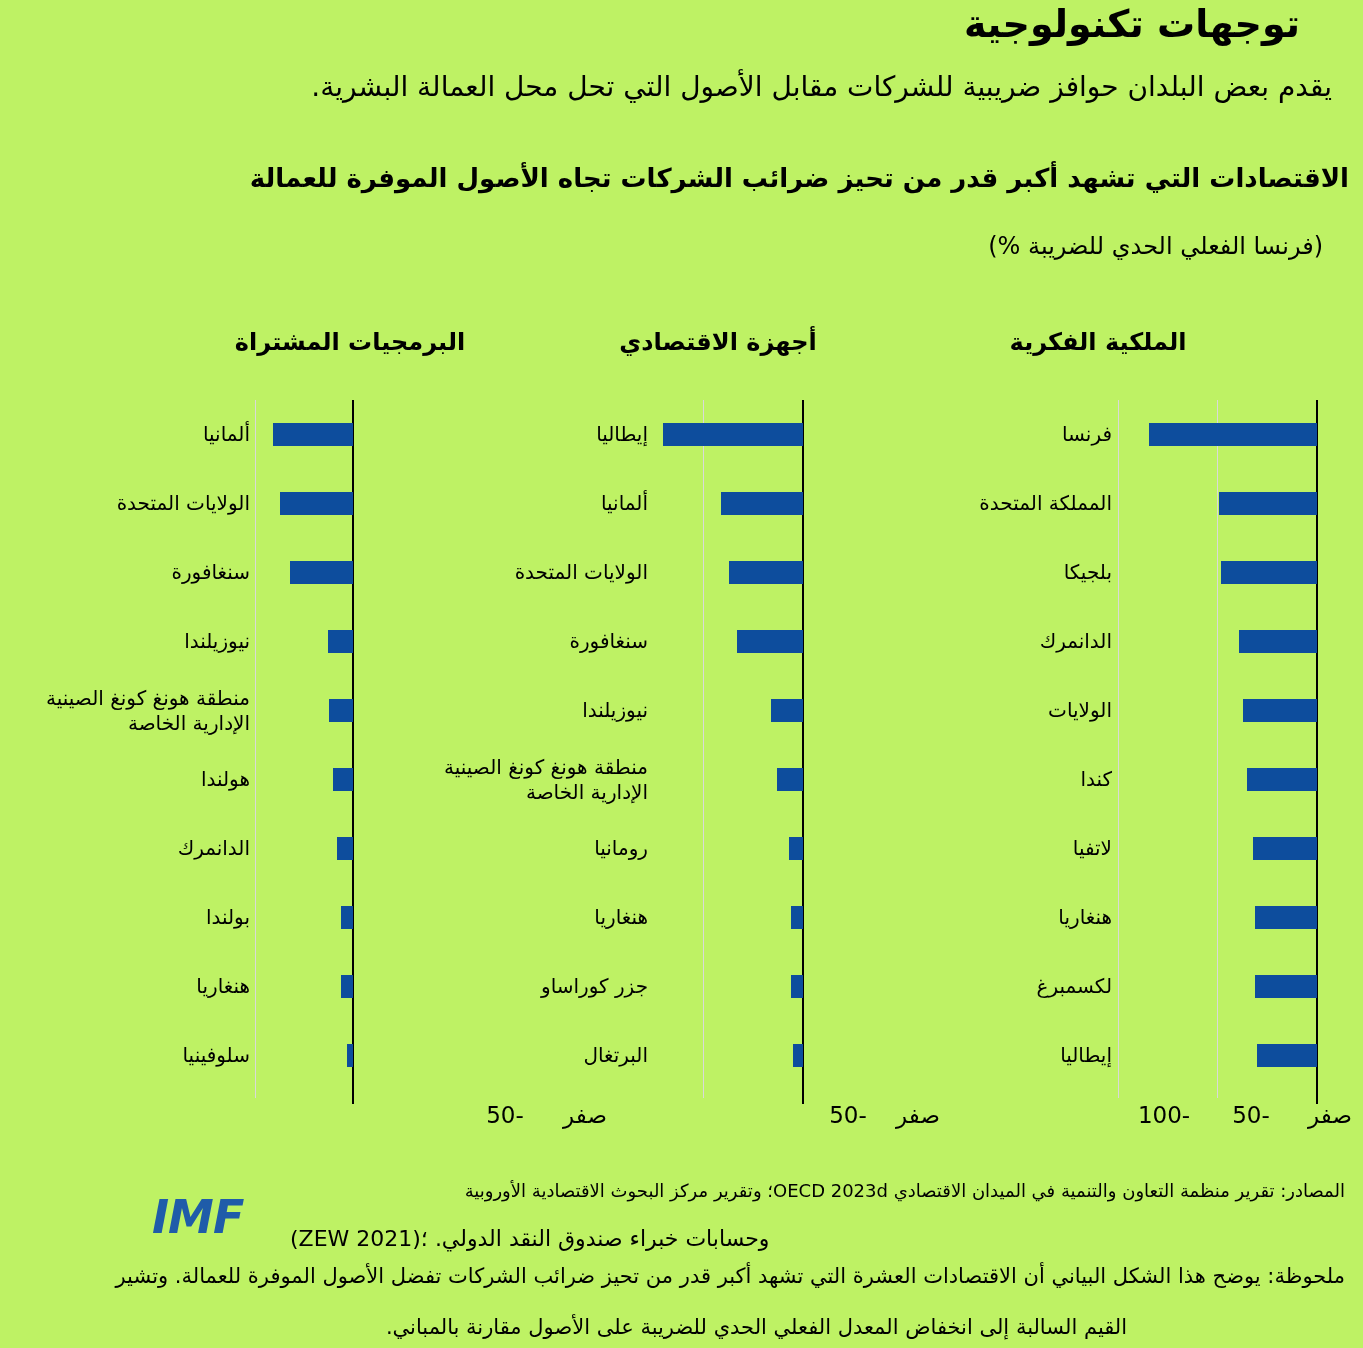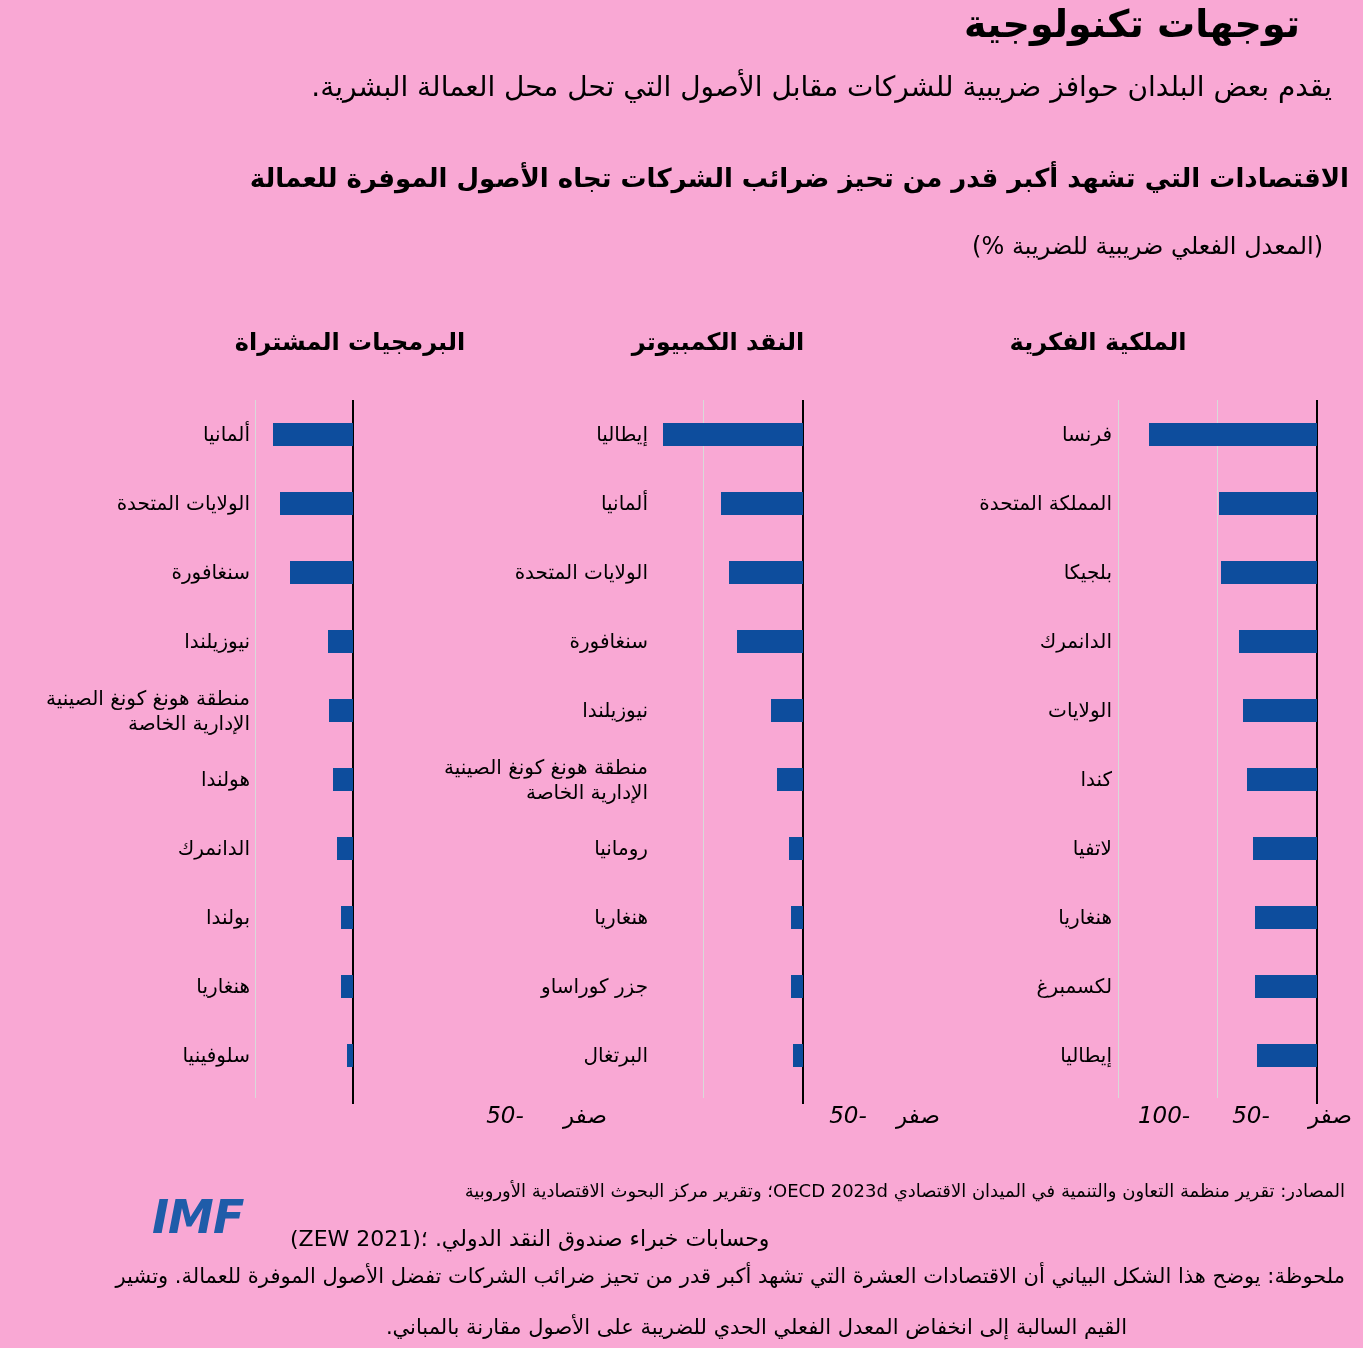--- a/index.html
+++ b/index.html
@@ -1,45 +1,45 @@
 <!DOCTYPE html>
 <html lang="ar" dir="rtl"><head>
 <meta charset="utf-8">
 <style>
   html,body{margin:0;padding:0;background:#fff;}
-  .page{position:relative;width:1363px;height:1348px;background:#f9a8d4;overflow:hidden;
+  .page{position:relative;width:1363px;height:1348px;background:#bef264;overflow:hidden;
         font-family:"DejaVu Sans",sans-serif;color:#000;direction:rtl;}
   .abs{position:absolute;}
   .main-title{top:2px;right:63px;font-size:38px;font-weight:bold;white-space:nowrap;}
   .main-subtitle{top:70px;right:31px;font-size:28px;white-space:nowrap;}
   .chart-heading{top:163px;right:14px;font-size:26px;font-weight:bold;white-space:nowrap;}
   .chart-unit{top:232px;right:40px;font-size:24px;white-space:nowrap;}
   .panel-header{top:328px;transform:translateX(-50%);font-size:24px;font-weight:bold;white-space:nowrap;}
   .gridline{top:400px;width:1px;height:698px;background:#d9d9d9;}
   .axis-line{top:400px;width:2px;height:690px;background:#000;}
   .axis-tick{top:1090px;width:2px;height:14px;background:#000;}
   .country-label{display:flex;align-items:center;justify-content:flex-start;
                  font-size:20px;line-height:1.25;text-align:right;direction:rtl;}
   .bar{height:23px;}
   .tick-label{top:1102px;transform:translateX(-50%);font-size:23px;white-space:nowrap;}
-  .tick-ltr{direction:ltr;unicode-bidi:bidi-override;font-style:italic;}
+  .tick-ltr{direction:ltr;unicode-bidi:bidi-override;}
   .imf-logo{left:152px;top:1190px;font-size:46px;font-weight:800;font-style:italic;letter-spacing:-1px;direction:ltr;}
   .src-line1{top:1180px;right:18px;font-size:18px;white-space:nowrap;}
   .src-line2{top:1226px;left:290px;font-size:22px;white-space:nowrap;direction:ltr;text-align:right;}
   .note-line1{top:1264px;right:18px;font-size:21px;white-space:nowrap;margin-left:16px;}
   .note-line2{top:1306px;left:150px;right:0;font-size:21px;text-align:center;white-space:nowrap;margin-top:9px;}
 </style>
 </head>
 <body>
 
 <div class="page">
   <div class="abs main-title">توجهات تكنولوجية</div>
   <div class="abs chart-heading">الاقتصادات التي تشهد أكبر قدر من تحيز ضرائب الشركات تجاه الأصول الموفرة للعمالة</div>
   <div class="abs main-subtitle">يقدم بعض البلدان حوافز ضريبية للشركات مقابل الأصول التي تحل محل العمالة البشرية.</div>
-  <div class="abs chart-unit">(المعدل الفعلي ضريبية للضريبة %)</div>
+  <div class="abs chart-unit">(فرنسا الفعلي الحدي للضريبة %)</div>
 
   <div id="chart-root">
       <div class="abs panel-header" style="left: 1098px;">الملكية الفكرية</div>
       <div class="abs gridline" style="left: 1217px; background: rgb(217, 217, 217);"></div>
       <div class="abs gridline" style="left: 1118px; background: rgb(217, 217, 217);"></div>
       <div class="abs axis-line" style="left: 1316px; background: rgb(0, 0, 0);"></div>
       <div class="abs axis-tick" style="left: 1316px; background: rgb(0, 0, 0);"></div>
       <div class="abs country-label" style="right: 251px; width: 240px; top: 400px; height: 69px;">فرنسا</div>
       <div class="abs bar" style="left: 1149px; top: 423px; width: 168px; background: rgb(13, 77, 157);"></div>
       <div class="abs country-label" style="right: 251px; width: 240px; top: 469px; height: 69px;">المملكة المتحدة</div>
@@ -56,21 +56,21 @@
       <div class="abs bar" style="left: 1253px; top: 837px; width: 64px; background: rgb(13, 77, 157);"></div>
       <div class="abs country-label" style="right: 251px; width: 240px; top: 883px; height: 69px;">هنغاريا</div>
       <div class="abs bar" style="left: 1255px; top: 906px; width: 62px; background: rgb(13, 77, 157);"></div>
       <div class="abs country-label" style="right: 251px; width: 240px; top: 952px; height: 69px;">لكسمبرغ</div>
       <div class="abs bar" style="left: 1255px; top: 975px; width: 62px; background: rgb(13, 77, 157);"></div>
       <div class="abs country-label" style="right: 251px; width: 240px; top: 1021px; height: 69px;">إيطاليا</div>
       <div class="abs bar" style="left: 1257px; top: 1044px; width: 60px; background: rgb(13, 77, 157);"></div>
       <div class="abs tick-label" style="left: 1330px;">صفر</div>
       <div class="abs tick-label tick-ltr" style="left: 1251px;">50-</div>
       <div class="abs tick-label tick-ltr" style="left: 1164px;">100-</div>
-      <div class="abs panel-header" style="left: 718px;">النقد الكمبيوتر</div>
+      <div class="abs panel-header" style="left: 718px;">أجهزة الاقتصادي</div>
       <div class="abs gridline" style="left: 703px; background: rgb(217, 217, 217);"></div>
       <div class="abs axis-line" style="left: 802px; background: rgb(0, 0, 0);"></div>
       <div class="abs axis-tick" style="left: 802px; background: rgb(0, 0, 0);"></div>
       <div class="abs country-label" style="right: 715px; width: 235px; top: 400px; height: 69px;">إيطاليا</div>
       <div class="abs bar" style="left: 663px; top: 423px; width: 140px; background: rgb(13, 77, 157);"></div>
       <div class="abs country-label" style="right: 715px; width: 235px; top: 469px; height: 69px;">ألمانيا</div>
       <div class="abs bar" style="left: 721px; top: 492px; width: 82px; background: rgb(13, 77, 157);"></div>
       <div class="abs country-label" style="right: 715px; width: 235px; top: 538px; height: 69px;">الولايات المتحدة</div>
       <div class="abs bar" style="left: 729px; top: 561px; width: 74px; background: rgb(13, 77, 157);"></div>
       <div class="abs country-label" style="right: 715px; width: 235px; top: 607px; height: 69px;">سنغافورة</div>

